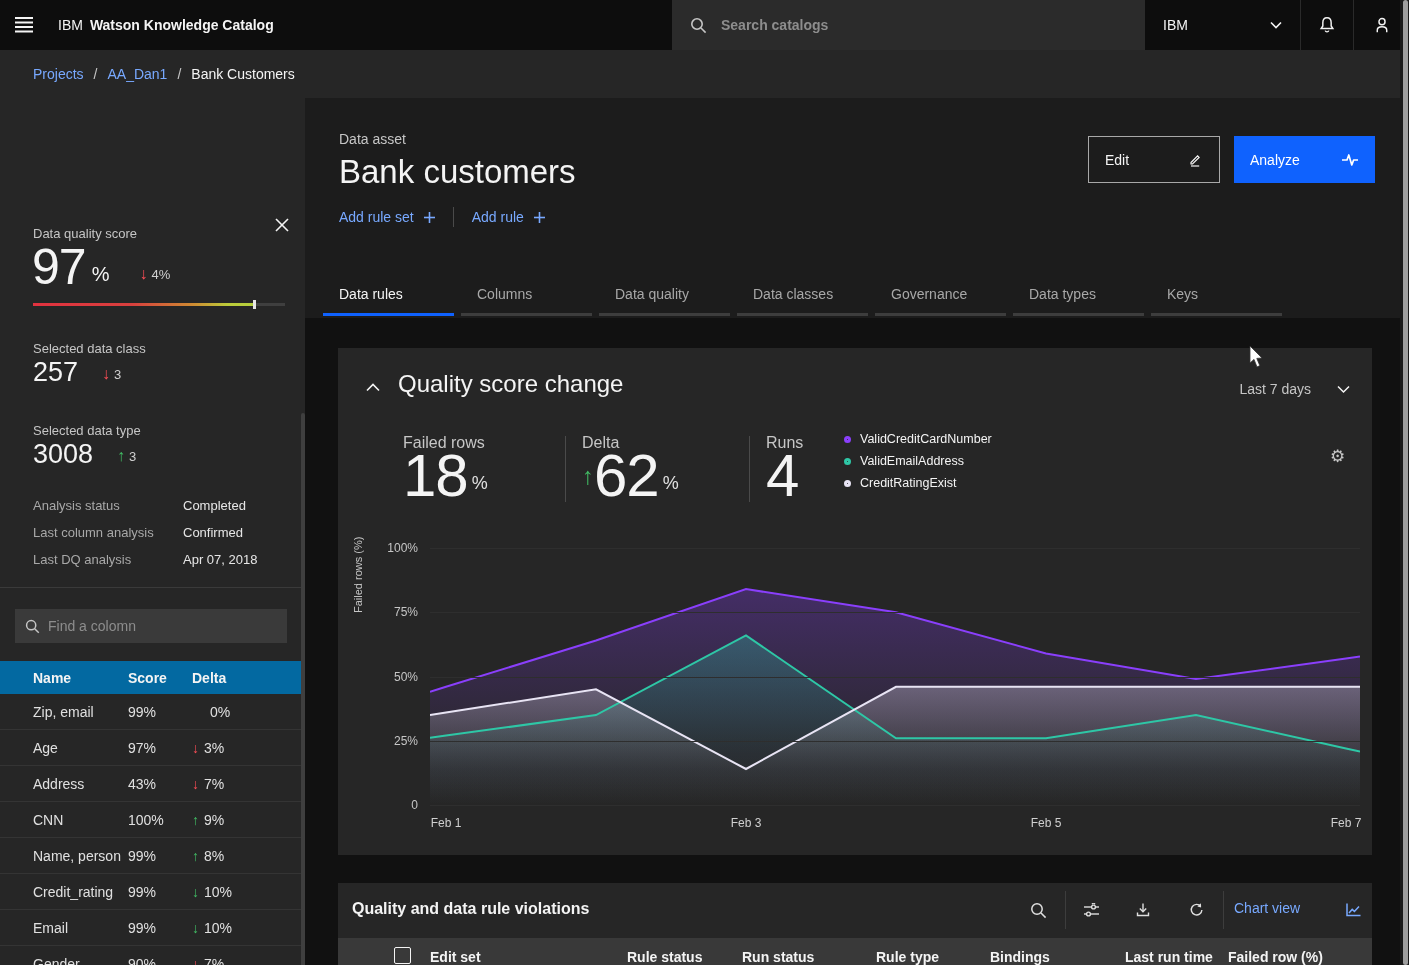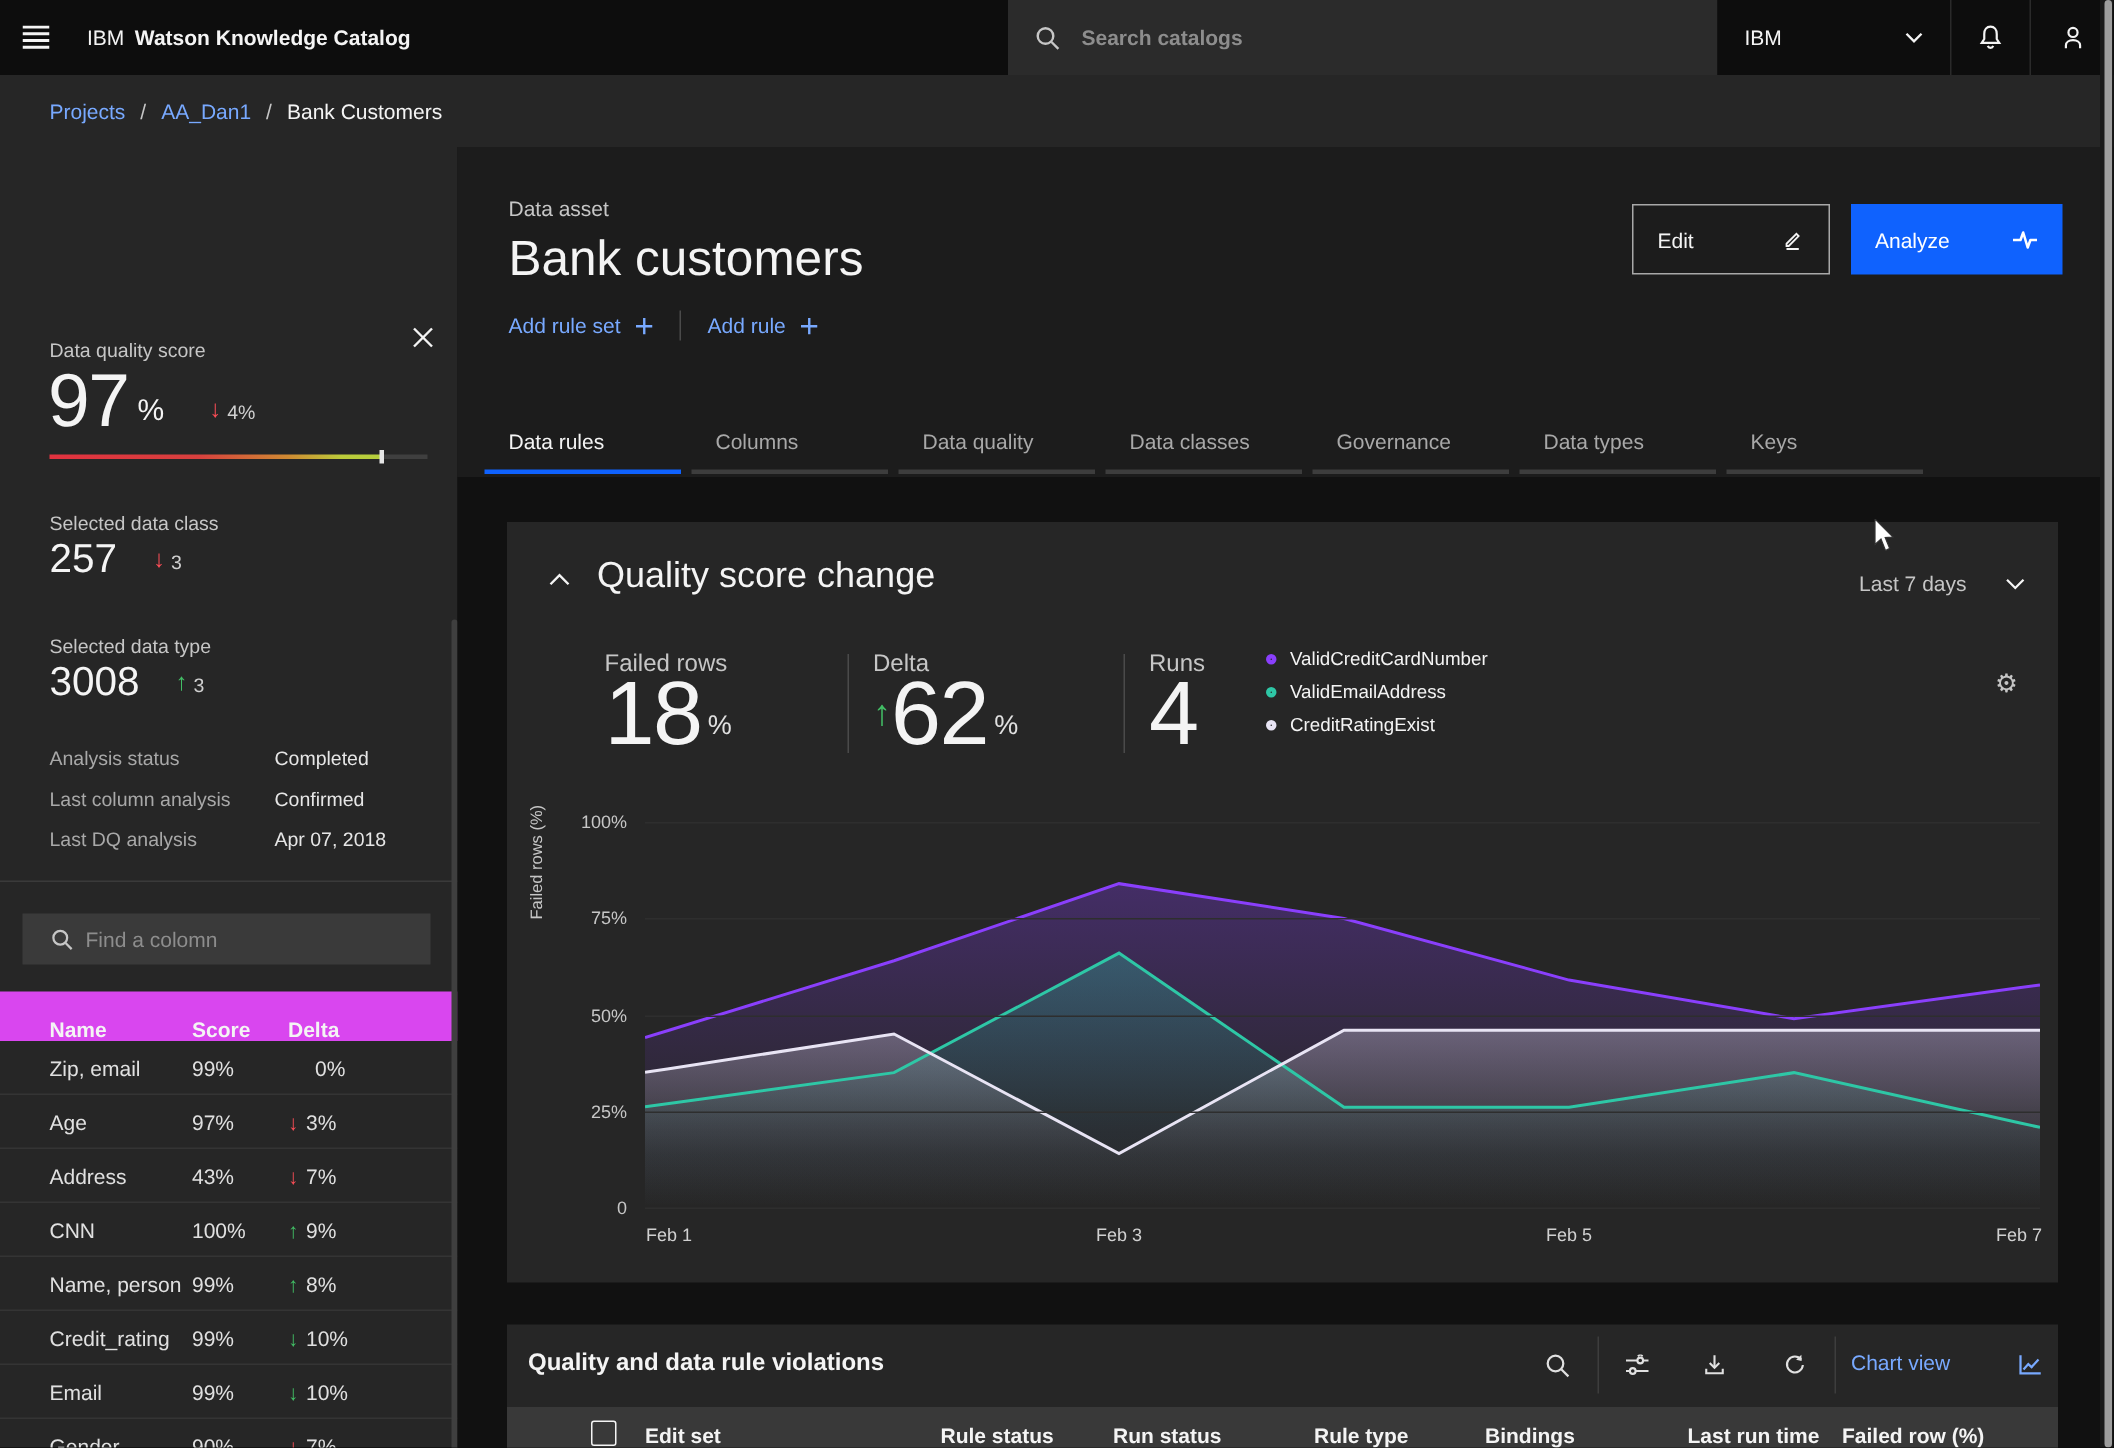--- a/index.html
+++ b/index.html
@@ -49,25 +49,25 @@
   #class-label { left:33px; top:243px; }
   #class-row { left:33px; top:259px; display:flex; align-items:flex-end; color:#f4f4f4; }
   .mid-val { font-size:27px; font-weight:300; line-height:30px; }
   #type-label { left:33px; top:325px; }
   #type-row { left:33px; top:341px; display:flex; align-items:flex-end; color:#f4f4f4; }
   #status-list { left:33px; top:400px; width:240px; display:flex; flex-direction:column; gap:12px; }
   .status-row { display:flex; font-size:13px; }
   .status-row .sl { width:150px; color:#a8a8a8; }
   .status-row .sv { color:#e6e6e6; }
   #side-divider { left:0px; top:489px; width:305px; height:1px; background:#3a3a3a; }
-  #find-box { left:15px; top:511px; width:272px; height:34px; background:#3a3a3a; display:flex; align-items:center; padding:0 10px; gap:8px;justify-content:flex-end; }
+  #find-box { left:15px; top:511px; width:272px; height:34px; background:#3a3a3a; display:flex; align-items:center; padding:0 10px; gap:8px; }
   #find-box input { background:transparent; border:none; outline:none; color:#e0e0e0; font-size:14px; width:220px; font-family:inherit; }
   #find-box input::placeholder { color:#8d8d8d; }
   #col-table { left:0; top:563px; width:305px; }
-  #col-head { height:33px; background:#d946ef; display:flex; align-items:flex-end; font-size:14px; font-weight:bold; color:#f4f4f4; }
+  #col-head { height:33px; background:#0369a1; display:flex; align-items:center; font-size:14px; font-weight:bold; color:#f4f4f4; }
   .c-name { width:128px; padding-left:33px; }
   .c-score { width:64px; }
   .c-delta { width:80px; }
   .col-row { height:36px; display:flex; align-items:center; font-size:14px; color:#e0e0e0; border-bottom:1px solid #343434; cursor:pointer; }
   .col-row .d-wrap { display:flex; align-items:center; gap:5px; }
   .col-row .d-wrap .arrow { font-size:14px; }
   .col-row .pad { padding-left:18px; }
   #side-scroll { left:301px; top:315px; width:4px; height:650px; background:#3f3f3f; border-radius:2px; }
 
   

